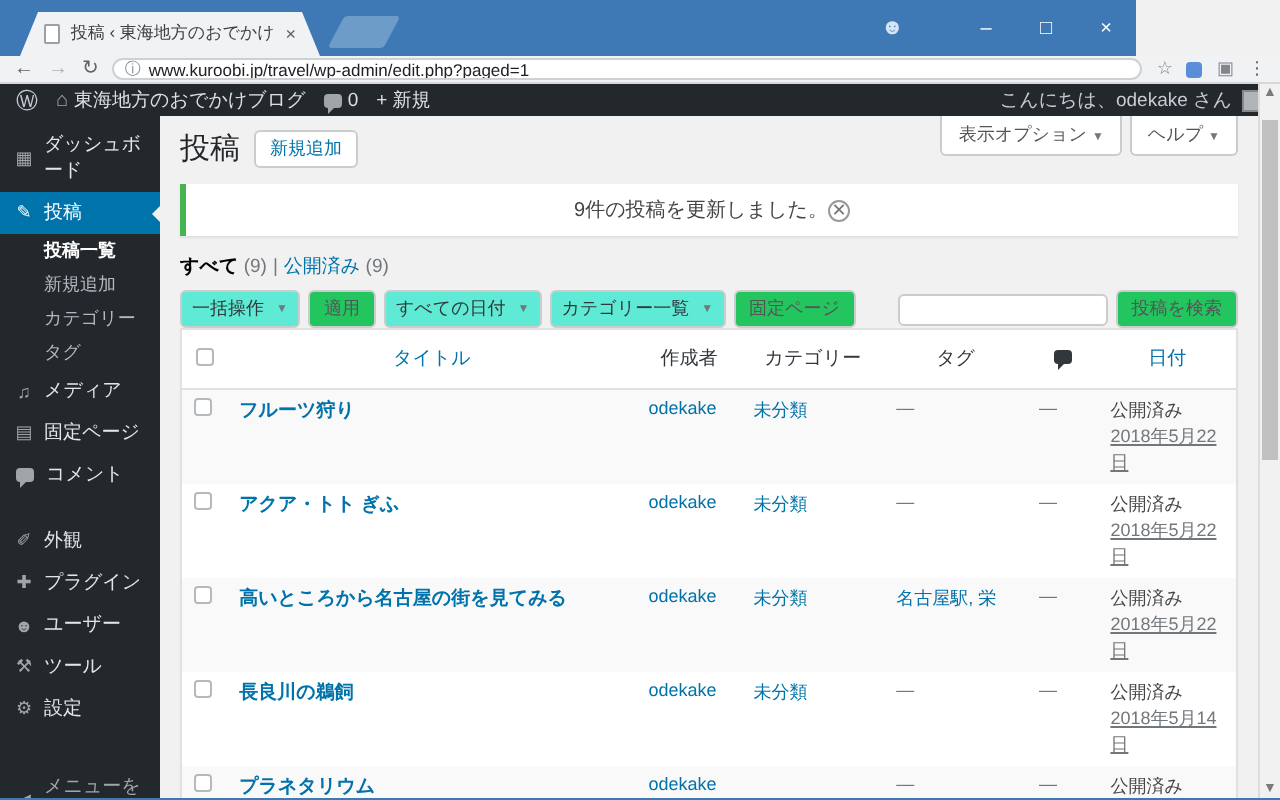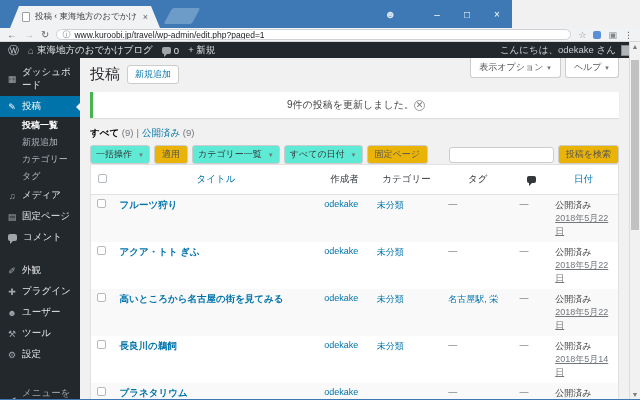--- a/index.html
+++ b/index.html
@@ -1,20 +1,20 @@
 <!DOCTYPE html>
 <html><head>
 <meta charset="utf-8">
 <style>
   * { margin:0; padding:0; box-sizing:border-box; }
   html,body { width:640px; height:400px; overflow:hidden; }
   body { font-family:"Liberation Sans","DejaVu Sans",sans-serif; position:relative; background:#f1f1f1; }
 
   
-  .titlebar { position:absolute; left:0; top:0; width:512px; height:28px; background:#3e79b5; }
+  .titlebar { position:absolute; left:0; top:0; width:568px; height:28px; background:#3e79b5;text-align:center; }
   .tab { position:absolute; left:10px; top:6px; width:150px; height:22px; background:#f1f2f4;
          clip-path:polygon(9px 0, calc(100% - 9px) 0, 100% 100%, 0 100%);
          display:flex; align-items:center; padding:0 12px; gap:5px; }
   .tab-fav { width:8px; height:10px; border:1px solid #9aa0a6; background:#fff; border-radius:1px; flex:none; }
   .tab-title { font-size:8.5px; color:#3c4043; white-space:nowrap; overflow:hidden; flex:1; }
   .tab-close { font-size:9px; color:#5f6368; flex:none; }
   .newtab { position:absolute; left:168px; top:8px; width:28px; height:16px; background:#6e9cc9;
             transform:skewX(-28deg); border-radius:2px; }
   .win-controls { position:absolute; right:0; top:0; height:28px; display:flex; align-items:center; }
   .profile-icon { color:#d7e5f2; font-size:11px; margin-right:26px; }
@@ -63,21 +63,21 @@
   .sb-sub.current { color:#fff; font-weight:bold; }
   .sb-sep { height:12px; }
   .sb-item.collapse { color:#a0a5aa; margin-top:6px; }
 
   
   .content { position:absolute; left:80px; top:58px; right:11px; bottom:0; background:#f1f1f1;
              padding:0 10px; font-size:10px; color:#444; overflow:hidden; }
   .topbar { display:flex; justify-content:space-between; align-items:flex-start; }
   .titlewrap { display:flex; align-items:center; gap:7px; margin-top:7px; }
   .page-title { font-size:15px; font-weight:normal; color:#23282d; }
-  .btn { background:#eab308; border:1px solid #ccc; border-radius:3px; color:#555;
+  .btn { background:#22c55e; border:1px solid #ccc; border-radius:3px; color:#555;
          font-size:9px; padding:2px 7px; display:inline-block; }
   .btn.addnew { background:#fff; color:#0073aa; }
   .screen-btns { display:flex; gap:4px; }
   .screen-btn { background:#fff; border:1px solid #ccc; border-top:none; border-radius:0 0 3px 3px;
                 font-size:9px; color:#555; padding:3px 8px; }
   .caret { font-size:6px; color:#72777c; }
 
   .notice { background:#fff; border-left:3px solid #46b450; box-shadow:0 1px 1px rgba(0,0,0,.08);
             margin:8px 0 9px; padding:6px 8px; display:flex; justify-content:center; align-items:center; }
   .dismiss { color:#72777c; font-size:9px; border:1px solid #999; border-radius:50%;
@@ -251,25 +251,25 @@
   <div class="views" id="views"><span class="cur">すべて <span class="cnt">(9)</span></span><span class="sep">|</span><span>公開済み <span class="cnt">(9)</span></span></div>
 
   <div class="filterbar">
     <div class="fb-left">
       <span class="select">
         <span>一括操作</span>
         <span class="caret">▼</span>
       </span>
       <span class="btn">適用</span>
       <span class="select">
+        <span>すべての日付</span>
+        <span class="caret">▼</span>
+      </span>
+      <span class="select">
         <span>カテゴリー一覧</span>
-        <span class="caret">▼</span>
-      </span>
-      <span class="select">
-        <span>すべての日付</span>
         <span class="caret">▼</span>
       </span>
       <span class="btn">固定ページ</span>
     </div>
     <div class="fb-right">
       <input class="search-input" placeholder="" style="">
       <span class="btn">投稿を検索</span>
     </div>
   </div>
 

